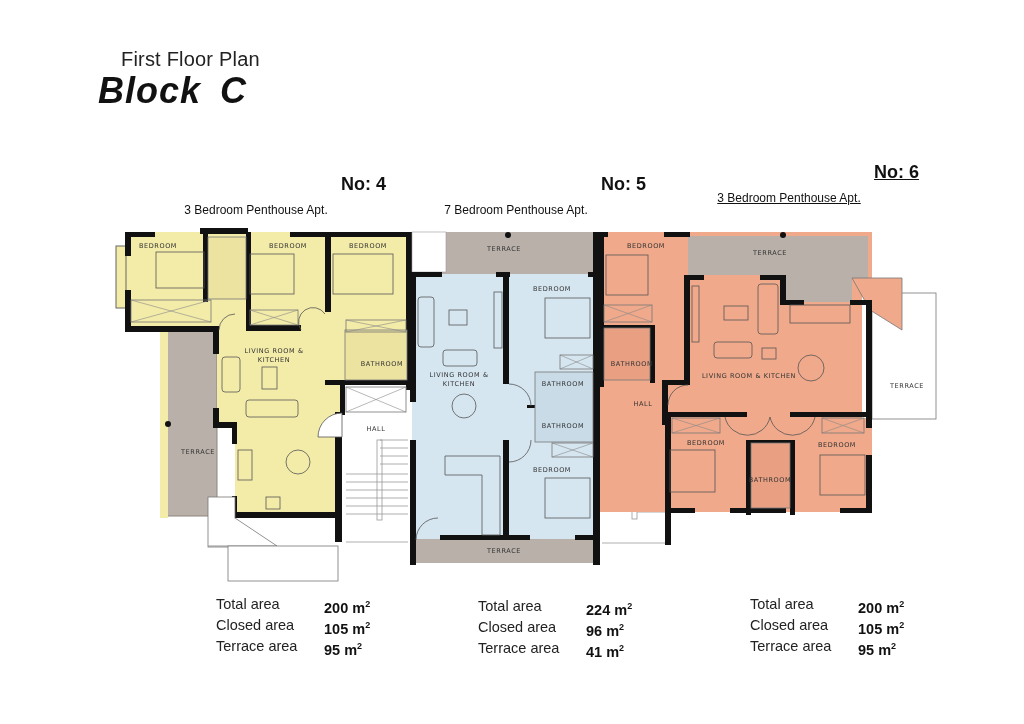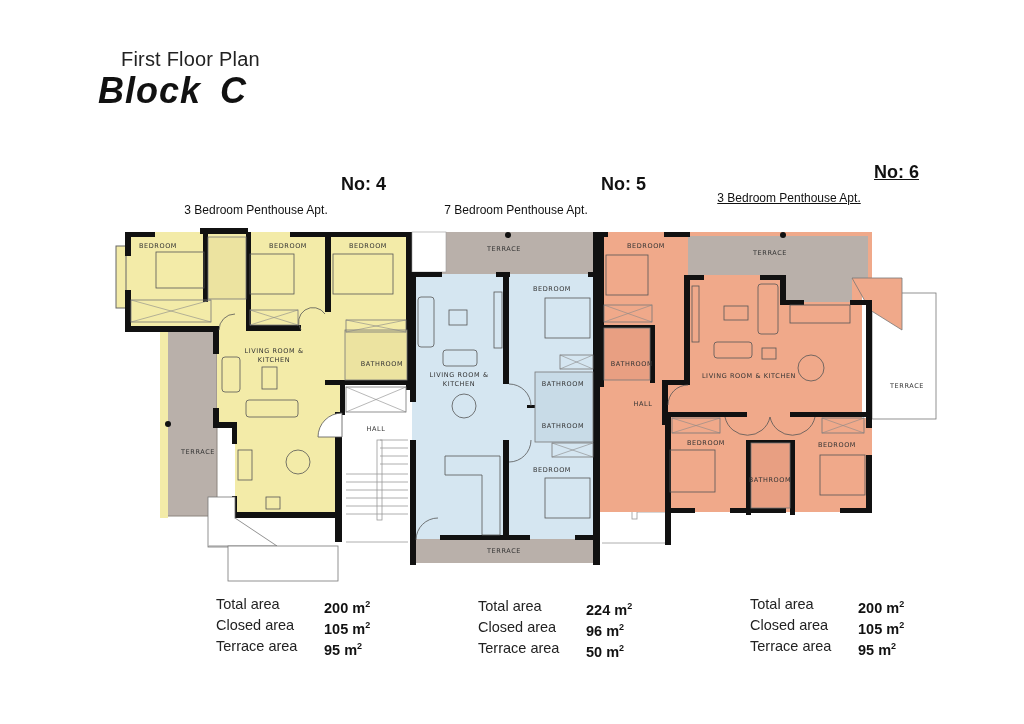--- a/index.html
+++ b/index.html
@@ -288,21 +288,21 @@
   <div class="row">
       <span class="lbl">Total area</span>
       <span class="val"><span>224</span> <span>m</span><sup>2</sup></span>
     </div>
   <div class="row">
       <span class="lbl">Closed area</span>
       <span class="val"><span>96</span> <span>m</span><sup>2</sup></span>
     </div>
   <div class="row">
       <span class="lbl">Terrace area</span>
-      <span class="val"><span>50</span> <span>m</span><sup>2</sup></span>
+      <span class="val"><span>41</span> <span>m</span><sup>2</sup></span>
     </div>
 </div>
 <div class="areas" style="left:710px;top:596px;">
   <div class="row">
       <span class="lbl">Total area</span>
       <span class="val"><span>200</span> <span>m</span><sup>2</sup></span>
     </div>
   <div class="row">
       <span class="lbl">Closed area</span>
       <span class="val"><span>105</span> <span>m</span><sup>2</sup></span>

